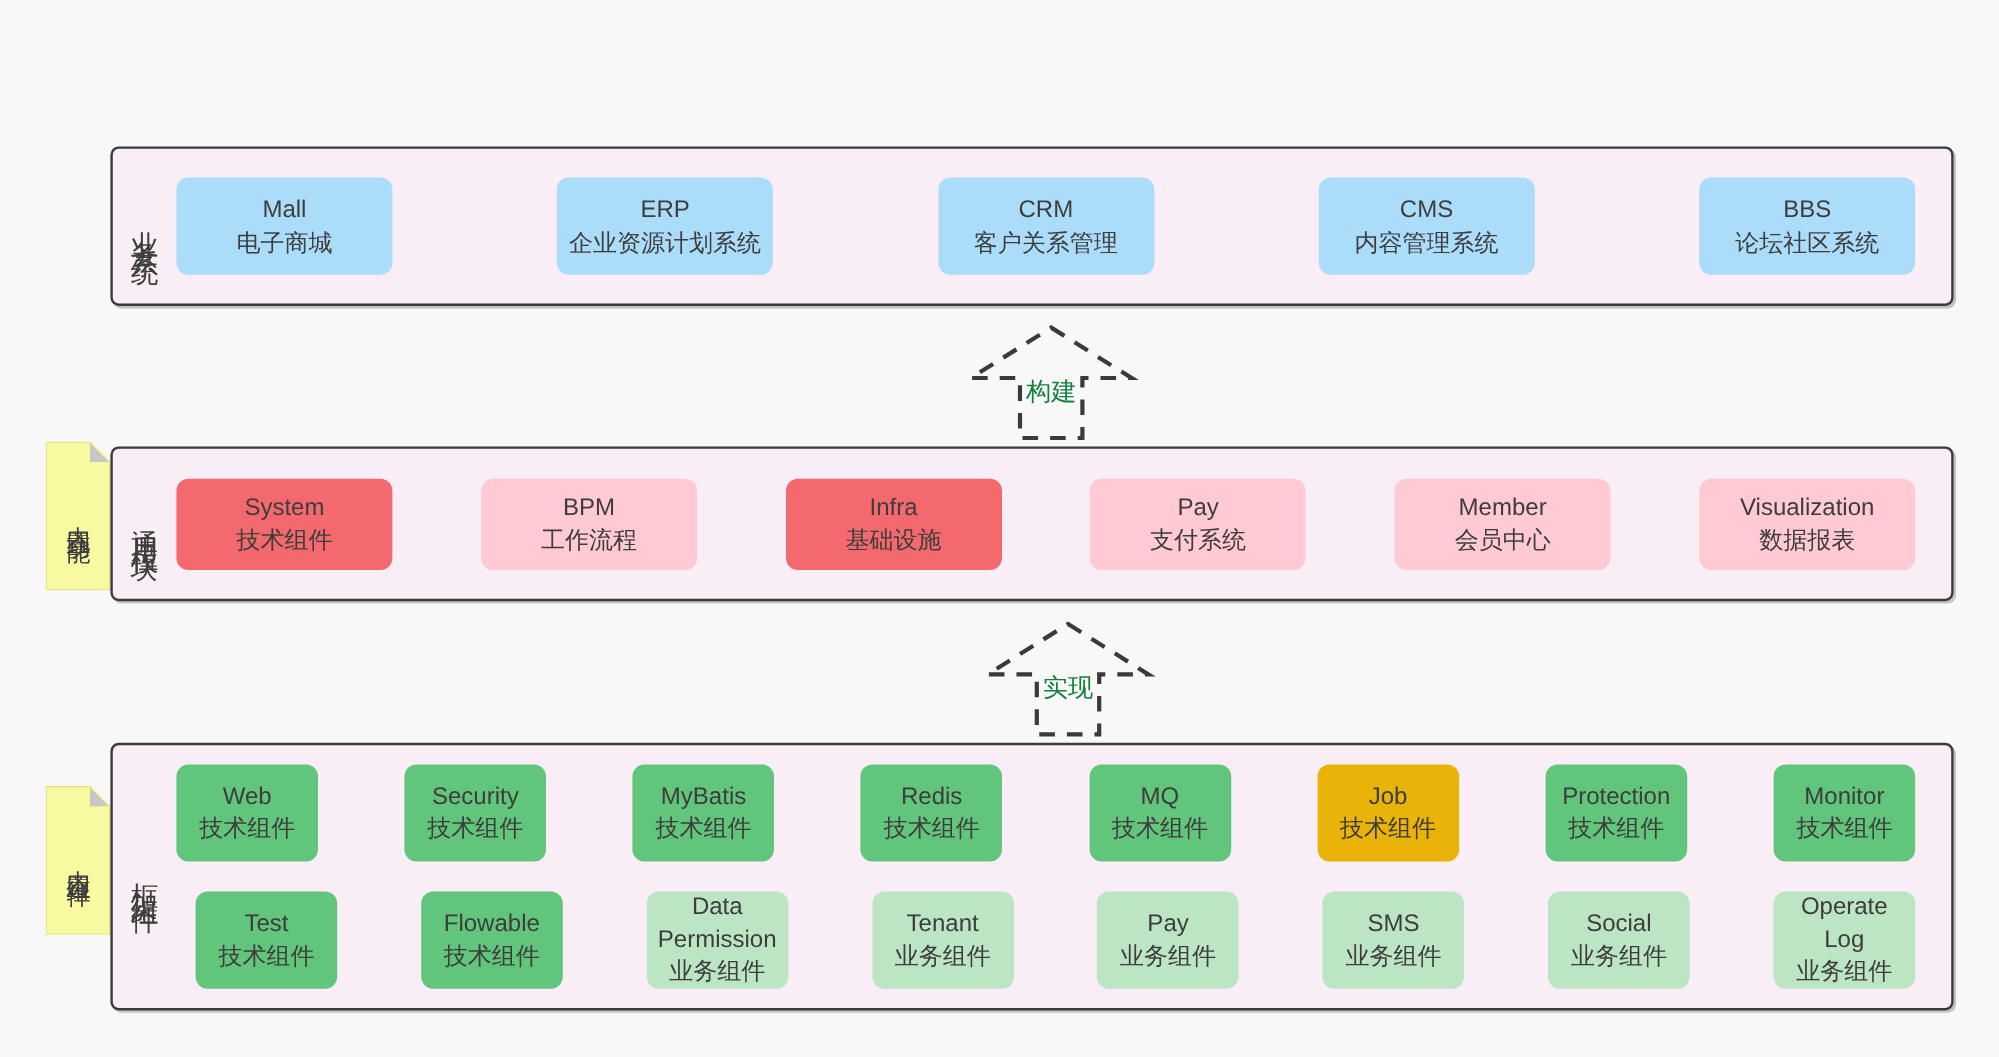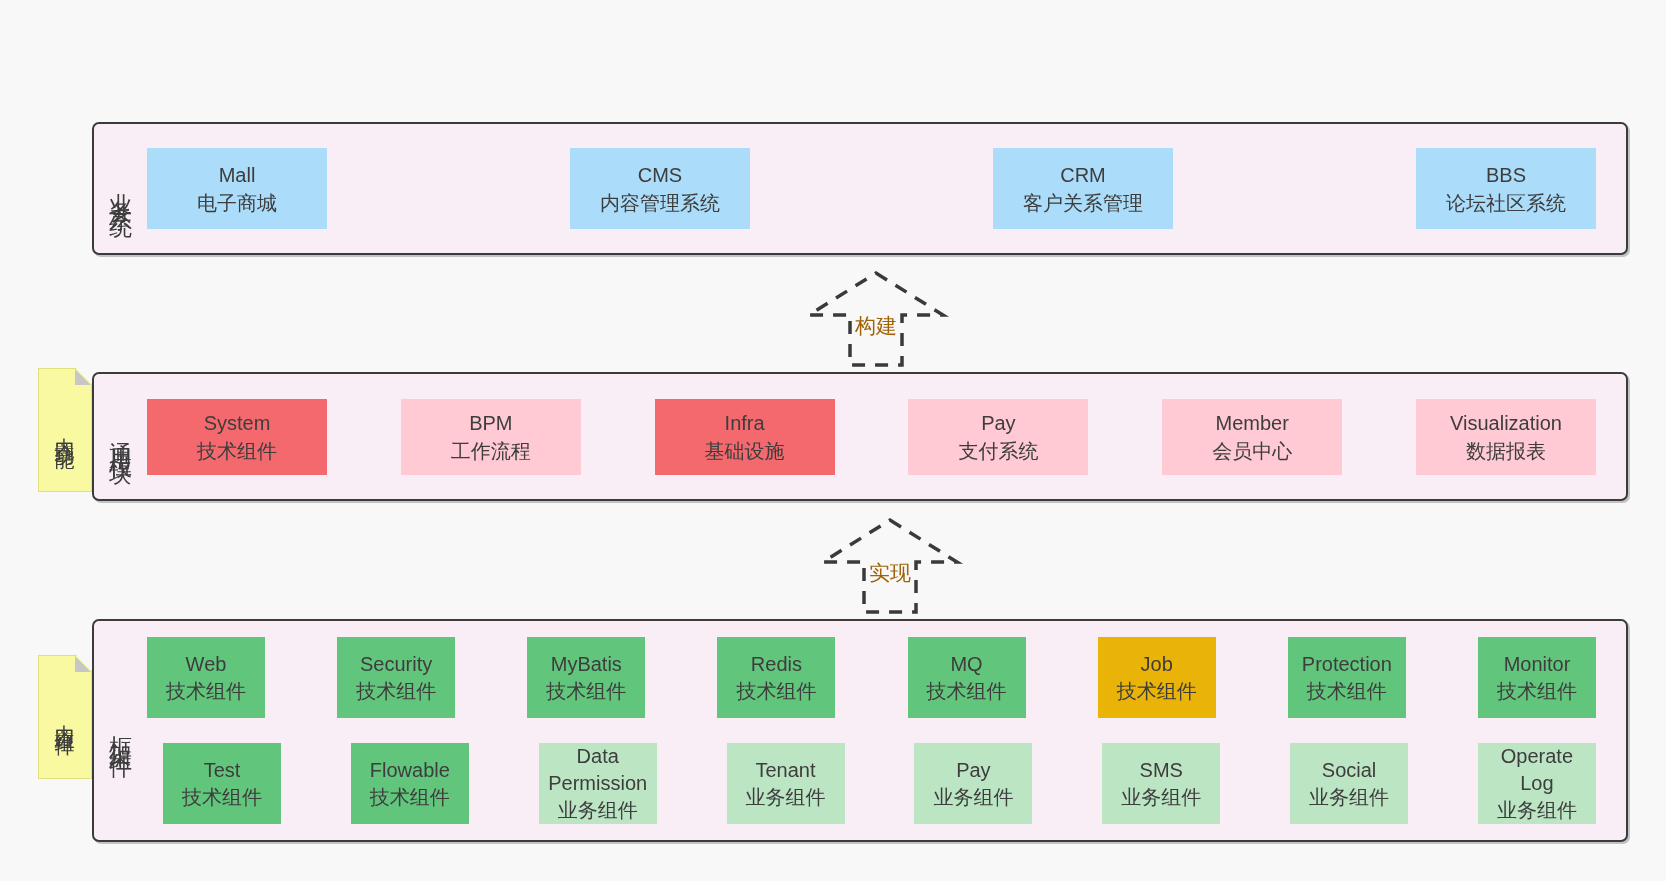--- a/index.html
+++ b/index.html
@@ -25,37 +25,37 @@
   .band-label{width:53px;display:flex;align-items:center;justify-content:center;flex:0 0 53px;}
   .band-label span{
     writing-mode:vertical-rl;text-orientation:upright;
     font-size:23px;letter-spacing:7px;color:#3d3d3d;line-height:1;
   }
   .band-content{flex:1;display:flex;flex-direction:column;justify-content:center;gap:25px;padding-right:30px;}
   .row{display:flex;justify-content:space-between;}
 
   
   .node{
-    border-radius:0;
+    border-radius:10px;
     display:flex;flex-direction:column;align-items:center;justify-content:center;
     text-align:center;font-size:20px;line-height:28px;color:#3d3d3d;
     box-sizing:border-box;padding:2px 4px;
   }
   .n-wide{width:180px;height:81px;}
   .band-2 .n-wide{height:76px;}
   .n-small{width:118px;height:81px;line-height:27px;}
 
   
   .arrow{position:absolute;width:150px;height:100px;}
   .arrow-build{left:801px;top:268px;}
   .arrow-implement{left:815px;top:515px;}
   .arrow svg{display:block;}
   .arrow-label{
     position:absolute;left:50%;top:44px;transform:translateX(-50%);
-    background:#f8f8f8;padding:0 3px;font-size:21px;color:#a16207;white-space:nowrap;
+    background:#f8f8f8;padding:0 3px;font-size:21px;color:#15803d;white-space:nowrap;
   }
 
   
   .sticky{
     position:absolute;left:38px;width:54px;height:124px;
     border:1px solid #e0e07e;box-sizing:border-box;
     display:flex;align-items:center;justify-content:center;
     clip-path:polygon(0 0,calc(100% - 16px) 0,100% 16px,100% 100%,0 100%);
   }
   .sticky-1{top:368px;}
@@ -75,26 +75,30 @@
     <div class="band-label">
       <span>业务系统</span>
     </div>
     <div class="band-content">
       <div class="row">
         <div class="node n-wide" style="background: rgb(171, 221, 250);">
           <span>Mall</span>
           <span>电子商城</span>
         </div>
         <div class="node n-wide" style="background: rgb(171, 221, 250);">
+          <span>ERP</span>
+          <span>企业资源计划系统</span>
+        </div>
+        <div class="node n-wide" style="background: rgb(171, 221, 250);">
+          <span>CRM</span>
+          <span>客户关系管理</span>
+        </div>
+        <div class="node n-wide" style="background: rgb(171, 221, 250);">
           <span>CMS</span>
           <span>内容管理系统</span>
-        </div>
-        <div class="node n-wide" style="background: rgb(171, 221, 250);">
-          <span>CRM</span>
-          <span>客户关系管理</span>
         </div>
         <div class="node n-wide" style="background: rgb(171, 221, 250);">
           <span>BBS</span>
           <span>论坛社区系统</span>
         </div>
       </div>
     </div>
   </section>
 
   <div class="arrow arrow-build">

